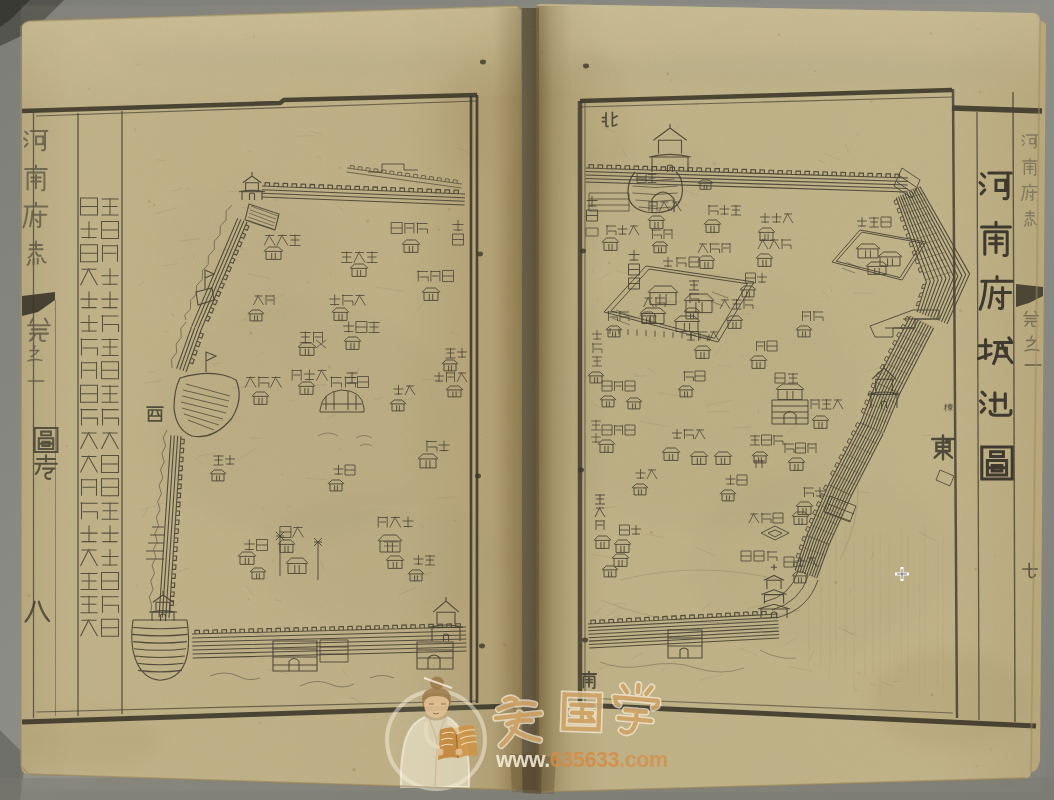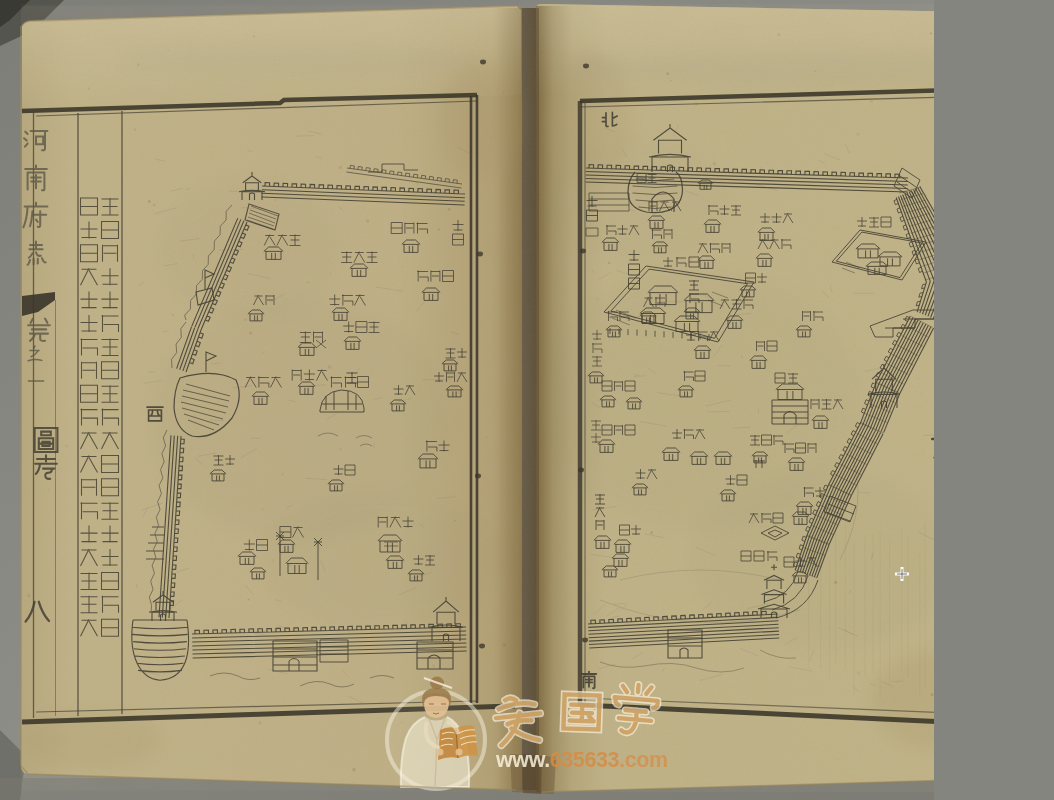--- a/index.html
+++ b/index.html
@@ -1,15 +1,15 @@
 <!DOCTYPE html>
 <html><head><meta charset="utf-8"><title>古籍地圖</title>
 <style>
 html,body{margin:0;padding:0;background:#85857f;font-family:"Liberation Sans",sans-serif;}
-#page{width:934px;height:800px;overflow:hidden;}
+#page{width:1054px;height:800px;overflow:hidden;}
 svg{filter:blur(0.35px);}
 </style></head>
 <body>
 <div id="page">
 <svg xmlns="http://www.w3.org/2000/svg" width="1054" height="800" viewBox="0 0 1054 800">
 <defs>
 <linearGradient id="bgg" x1="0" y1="0" x2="1" y2="1">
  <stop offset="0" stop-color="#7e7e79"></stop>
           <stop offset="0.5" stop-color="#8e8e88"></stop>
           <stop offset="1" stop-color="#80807a"></stop>

